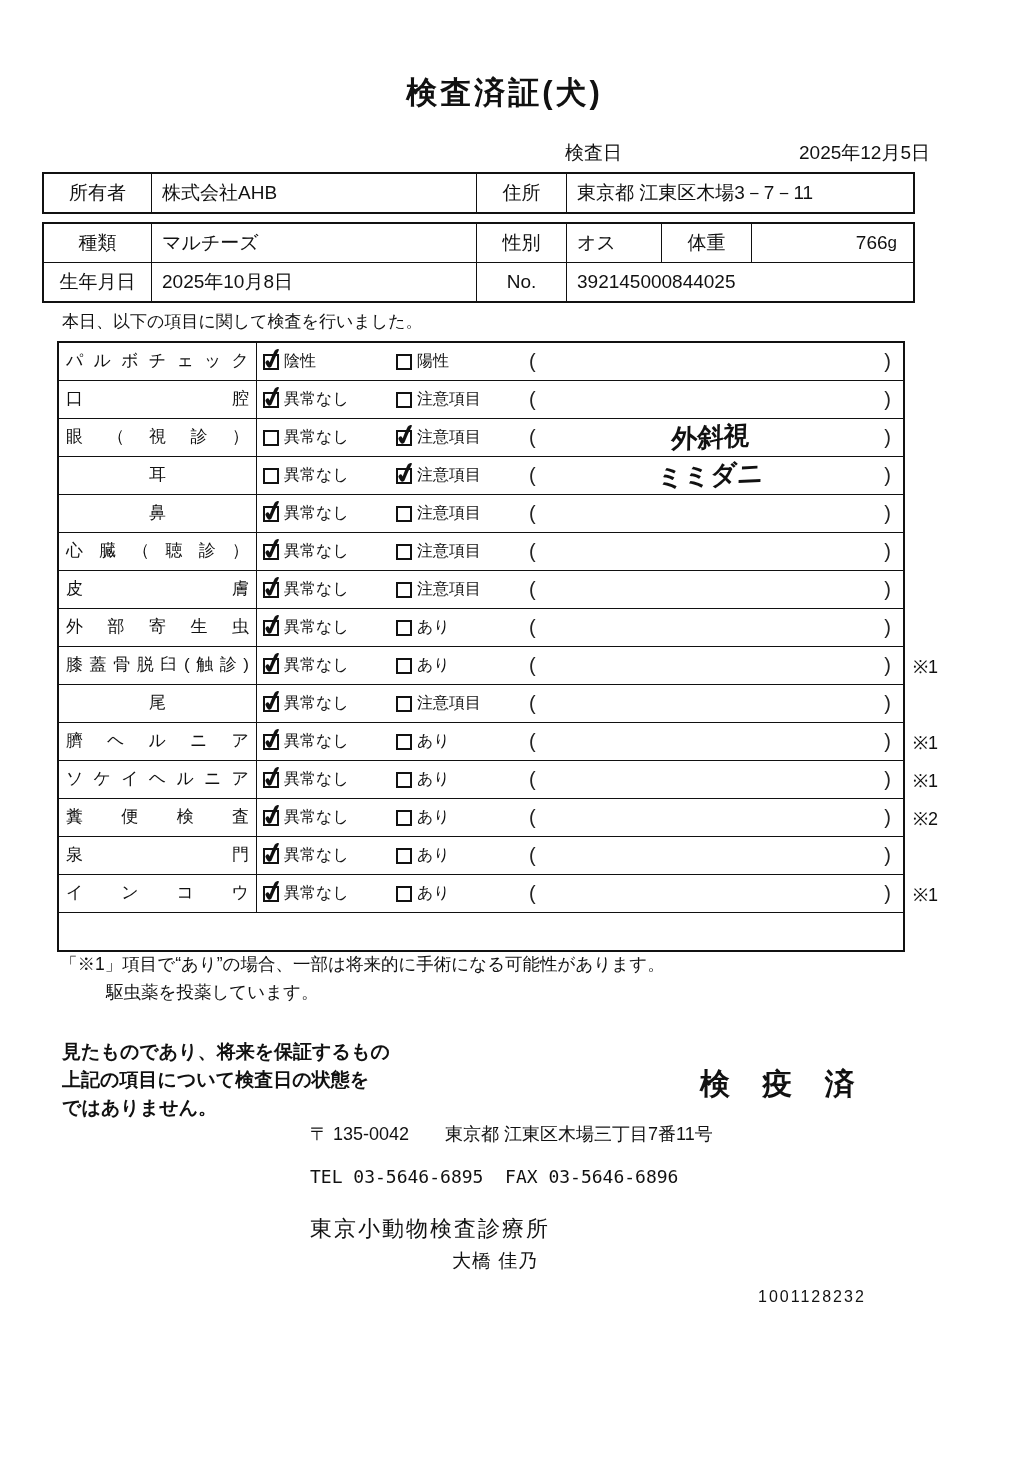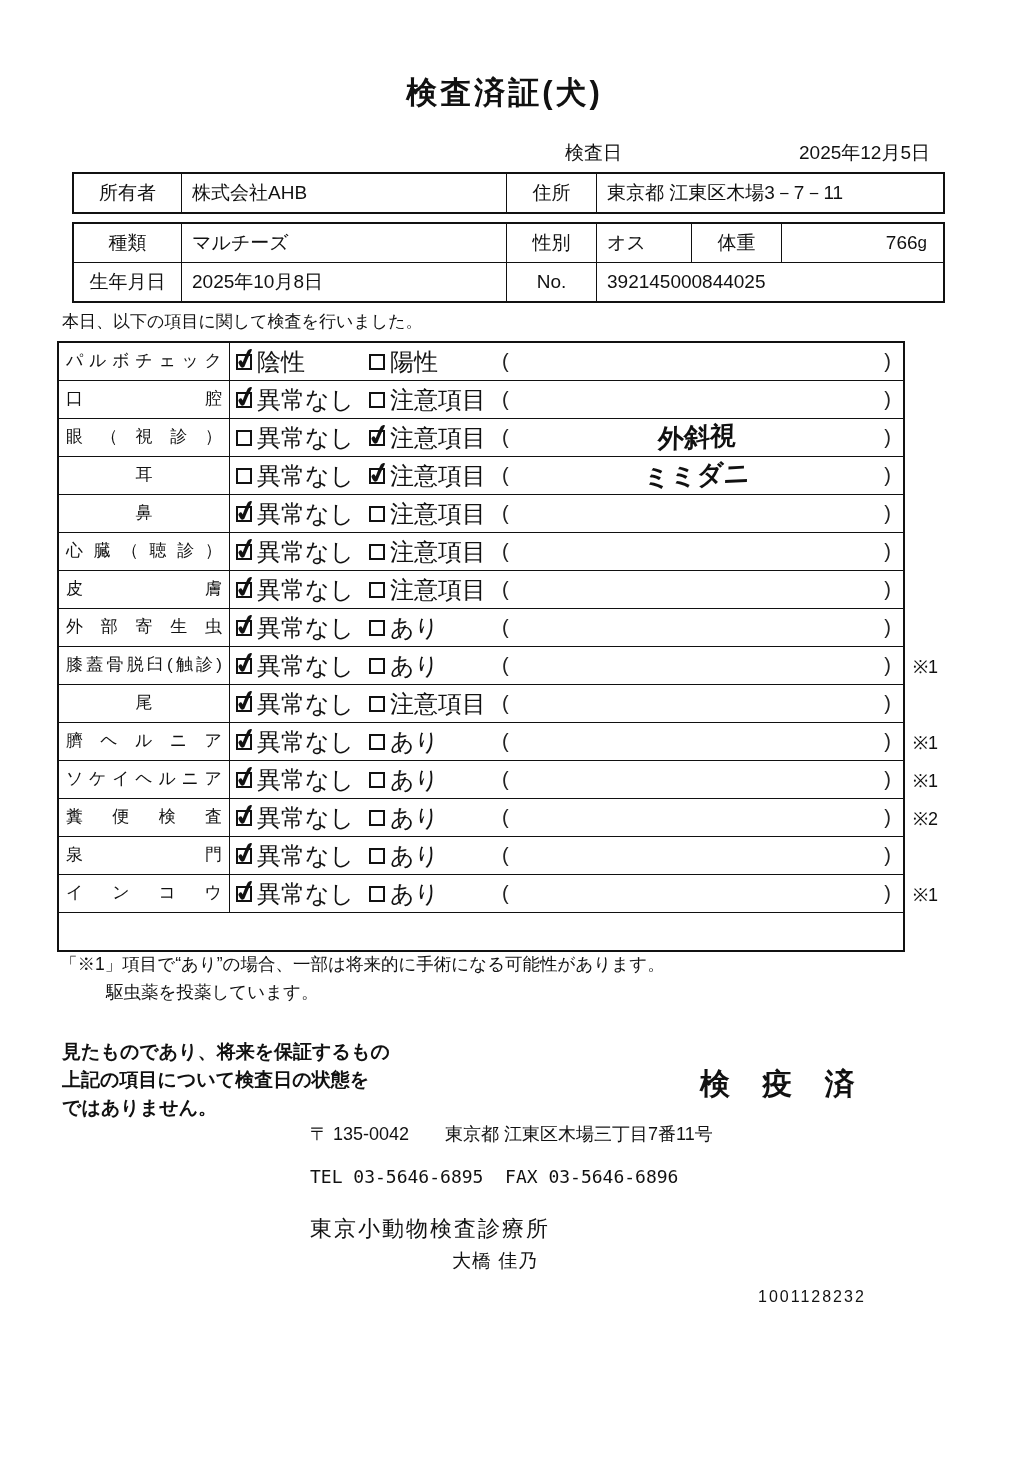--- a/index.html
+++ b/index.html
@@ -13,21 +13,21 @@
     position:absolute; top:72px; left:0; right:0; margin:0;
     text-align:center; font-size:31px; font-weight:700; letter-spacing:3px;
   }
   .date-row {
     position:absolute; top:140px; left:57px; width:873px; box-sizing:border-box;
     display:flex; justify-content:space-between; padding-left:508px;
     font-size:19px;
   }
   
   .tbl {
-    position:absolute; left:72px; width:873px; box-sizing:border-box;
+    position:absolute; left:42px; width:873px; box-sizing:border-box;
     border:2px solid #111;
     text-align:right;
   }
   .owner-tbl { top:172px; }
   .main-tbl  { top:222px; }
   .tbl .row { display:flex; height:38px; }
   .tbl .row + .row { border-top:1.5px solid #111; }
   .cell {
     box-sizing:border-box; border-right:1.5px solid #111;
     display:flex; align-items:center; font-size:19px; padding:0 10px;
@@ -41,28 +41,28 @@
   .cell.weight .unit { font-size:17px; }
   
   .intro { position:absolute; top:310px; left:62px; margin:0; font-size:17px; }
   .checklist {
     position:absolute; top:341px; left:57px; width:848px; box-sizing:border-box;
     border:2px solid #111;
   }
   .cl-row { display:flex; height:37px; position:relative; }
   .cl-row + .cl-row { border-top:1.5px solid #111; }
   .cl-label {
-    box-sizing:border-box; width:171px; border-right:1.5px solid #111;
+    box-sizing:border-box; width:198px; border-right:1.5px solid #111;
     padding:0 7px; font-size:17px; line-height:35px;
     text-align:justify; text-align-last:justify; overflow:hidden; white-space:nowrap;
   }
   .cl-label.single { text-align-last:center; }
   .cl-body { flex:1; display:flex; align-items:center; padding-left:6px; }
   .opt { display:flex; align-items:center; width:133px; flex:none; }
-  .opt-text { font-size:24px; }
+  .opt-text { font-size:16px; }
   .cb {
     display:inline-block; box-sizing:border-box; width:16px; height:16px;
     border:2px solid #111; margin-right:5px; position:relative; flex:none;
   }
   .cb[data-checked="true"]::after {
     content:"✓"; position:absolute; left:-4px; top:-14px;
     font-size:29px; font-weight:700; color:#111; transform:rotate(-12deg);
   }
   .paren { font-size:20px; color:#222; }
   .paren.close { margin-right:12px; }

